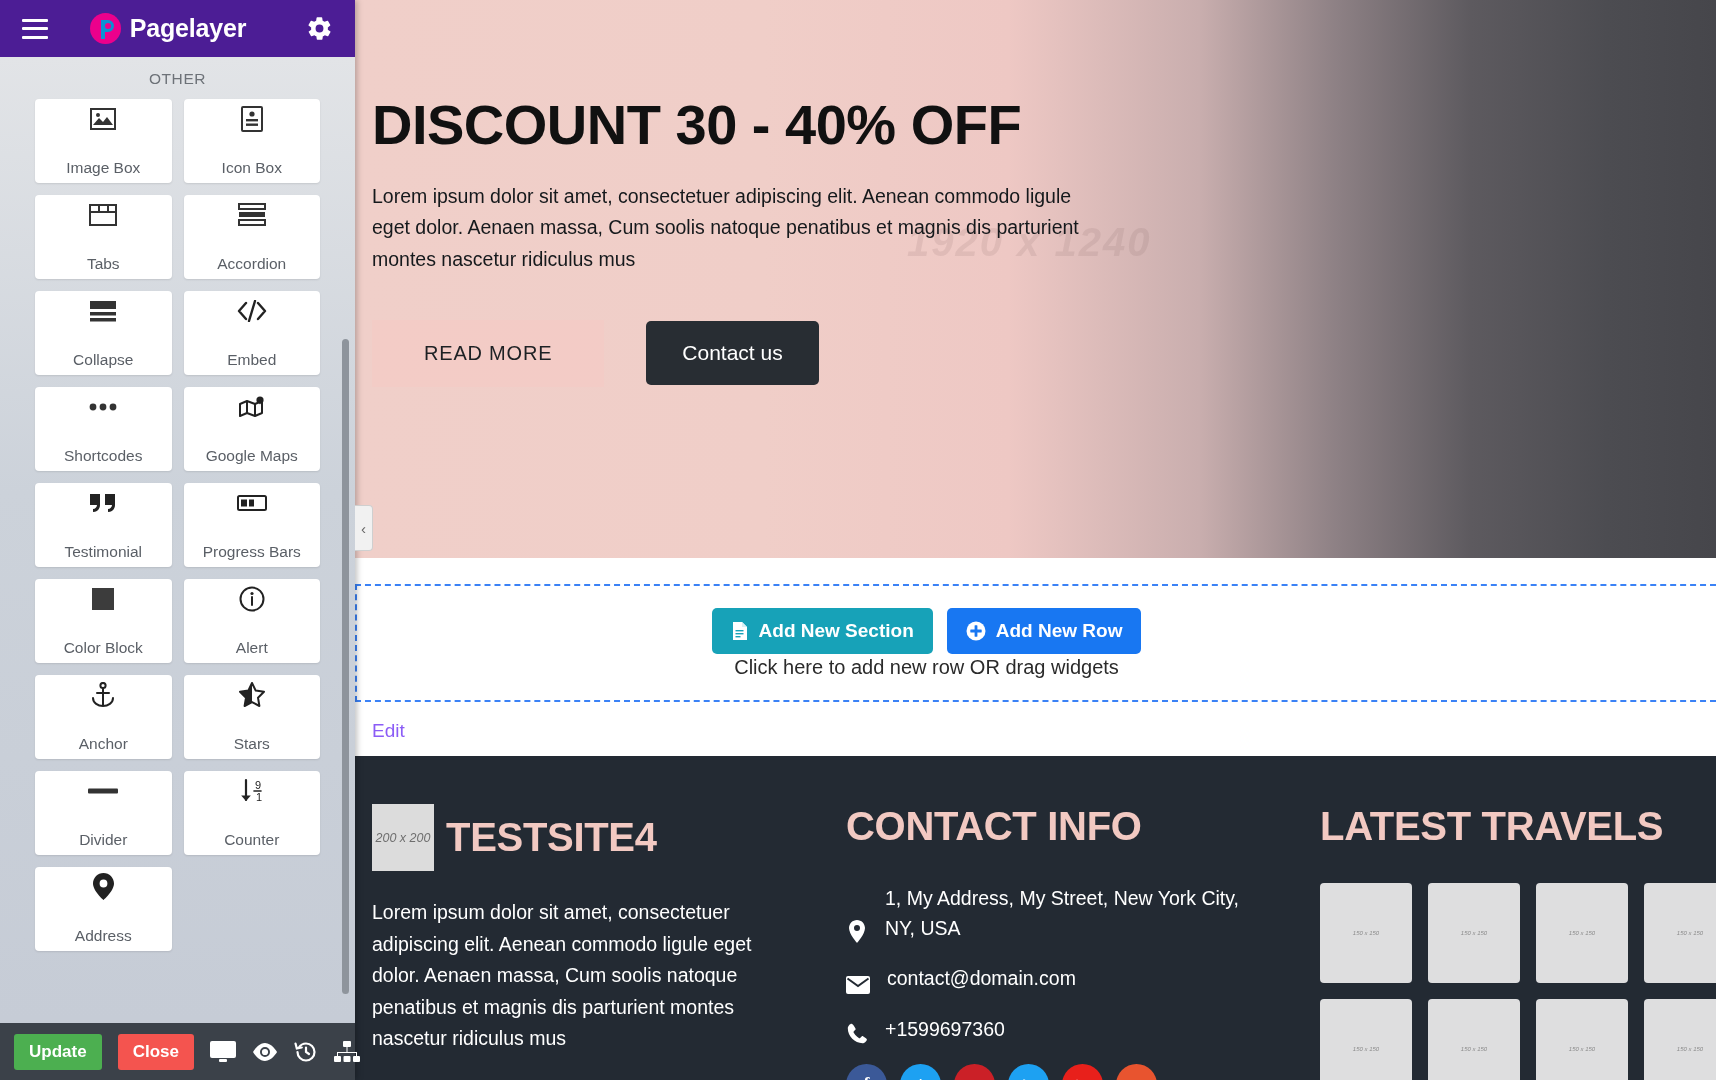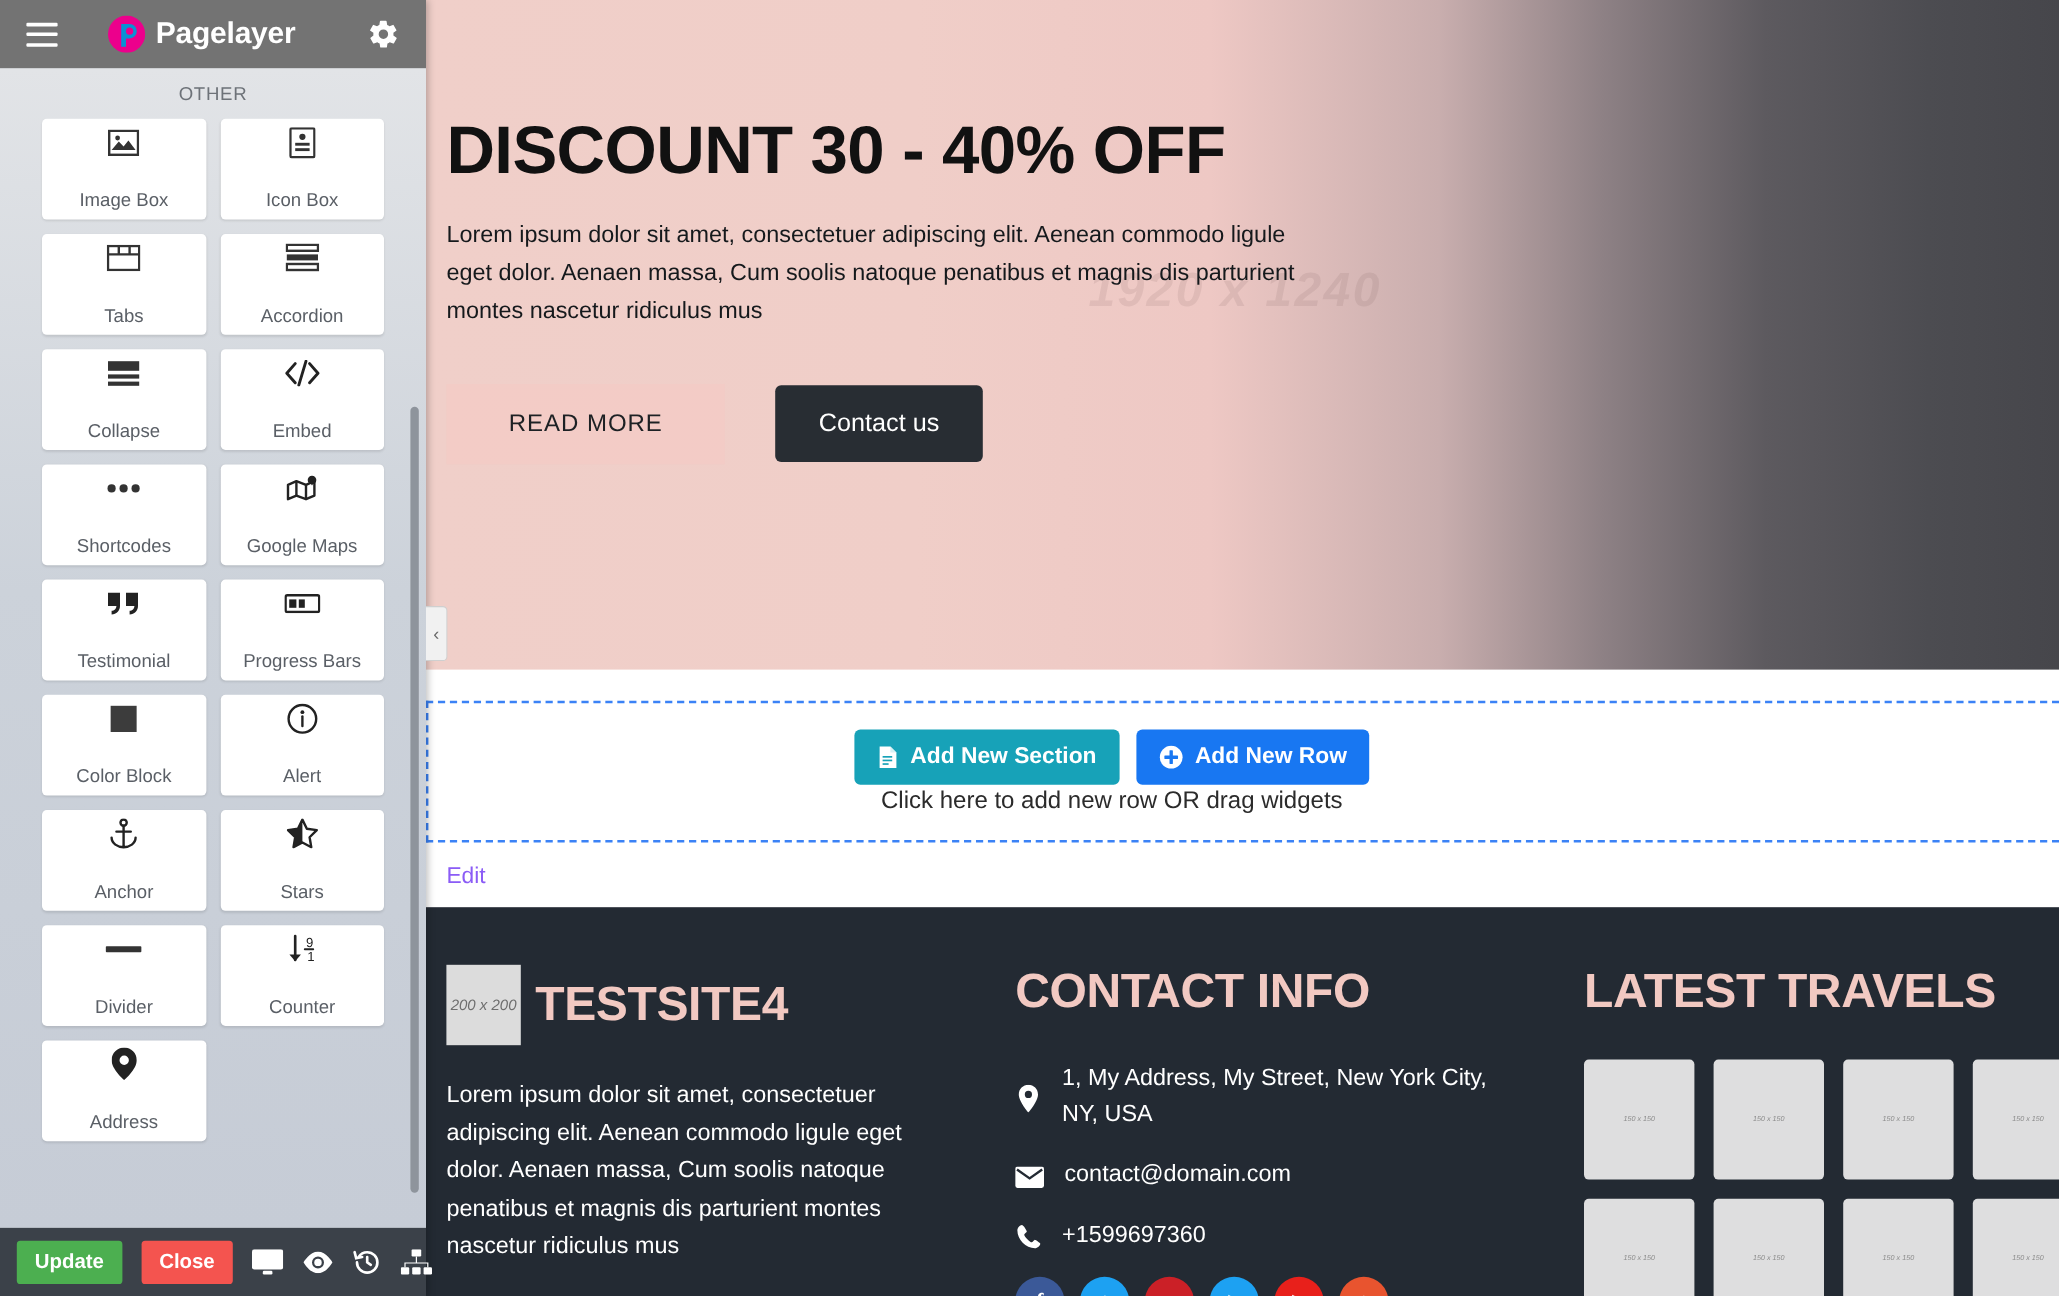--- a/index.html
+++ b/index.html
@@ -15,21 +15,21 @@
   
   #sidebar {
     position: absolute; left: 0; top: 0;
     width: 355px; height: 1080px;
     background: #d3d7dd;
     display: flex; flex-direction: column;
     z-index: 40;
     box-shadow: 2px 0 6px rgba(0,0,0,.25);
   }
   #sb-header {
-    height: 57px; background: #737373;
+    height: 57px; background: #4c1d95;
     display: flex; align-items: center; justify-content: space-between;
     padding: 2px 22px; flex: 0 0 57px;
   }
   .hamburger { width: 26px; height: 20px; display: flex; flex-direction: column; justify-content: space-between; cursor: pointer; }
   .hamburger i { display: block; height: 3px; background: #fff; border-radius: 1px; }
   .brand { display: flex; align-items: center; gap: 9px; margin-left: -18px; }
   .brand-logo { width: 31px; height: 31px; }
   .brand-name { color: #fff; font-size: 25px; font-weight: 600; letter-spacing: -.2px; }
   .gear { width: 27px; height: 27px; cursor: pointer; }
 
@@ -155,21 +155,21 @@
   .brandrow { display: flex; align-items: center; gap: 12px; margin-bottom: 26px; }
   .logo-ph {
     width: 62px; height: 67px; background: #dcdcdc;
     color: #6e6e6e; font-size: 12.5px; font-style: italic;
     display: flex; align-items: center; justify-content: center; overflow: hidden;
     flex: 0 0 62px; white-space: nowrap;
   }
   .f-brand-name { font-size: 40px; font-weight: 700; color: #f2c9c2; letter-spacing: -.3px; }
   .f-text { color: #fff; font-size: 19.5px; line-height: 1.62; }
 
-  .ci-row { display: flex; align-items: center; gap: 17px; margin-bottom: 20px; }
+  .ci-row { display: flex; align-items: flex-end; gap: 17px; margin-bottom: 20px; }
   .ci-ico { color: #fff; flex: 0 0 22px; display: flex; align-items: center; justify-content: center; padding-top: 4px; }
   .ci-txt { color: #fff; font-size: 19.5px; line-height: 1.55; }
   .socials { display: flex; gap: 13px; margin-top: 10px; }
   .soc { width: 41px; height: 41px; border-radius: 50%; display: flex; align-items: center; justify-content: center;
          color: #fff; font-size: 18px; font-weight: 700; cursor: pointer; font-family: "Liberation Serif", serif; }
 
   .travel-grid { display: grid; grid-template-columns: repeat(4, 92px); gap: 16px; }
   .tcell {
     width: 92px; height: 100px; background: #dededf; border-radius: 4px;
     display: flex; align-items: center; justify-content: center;

